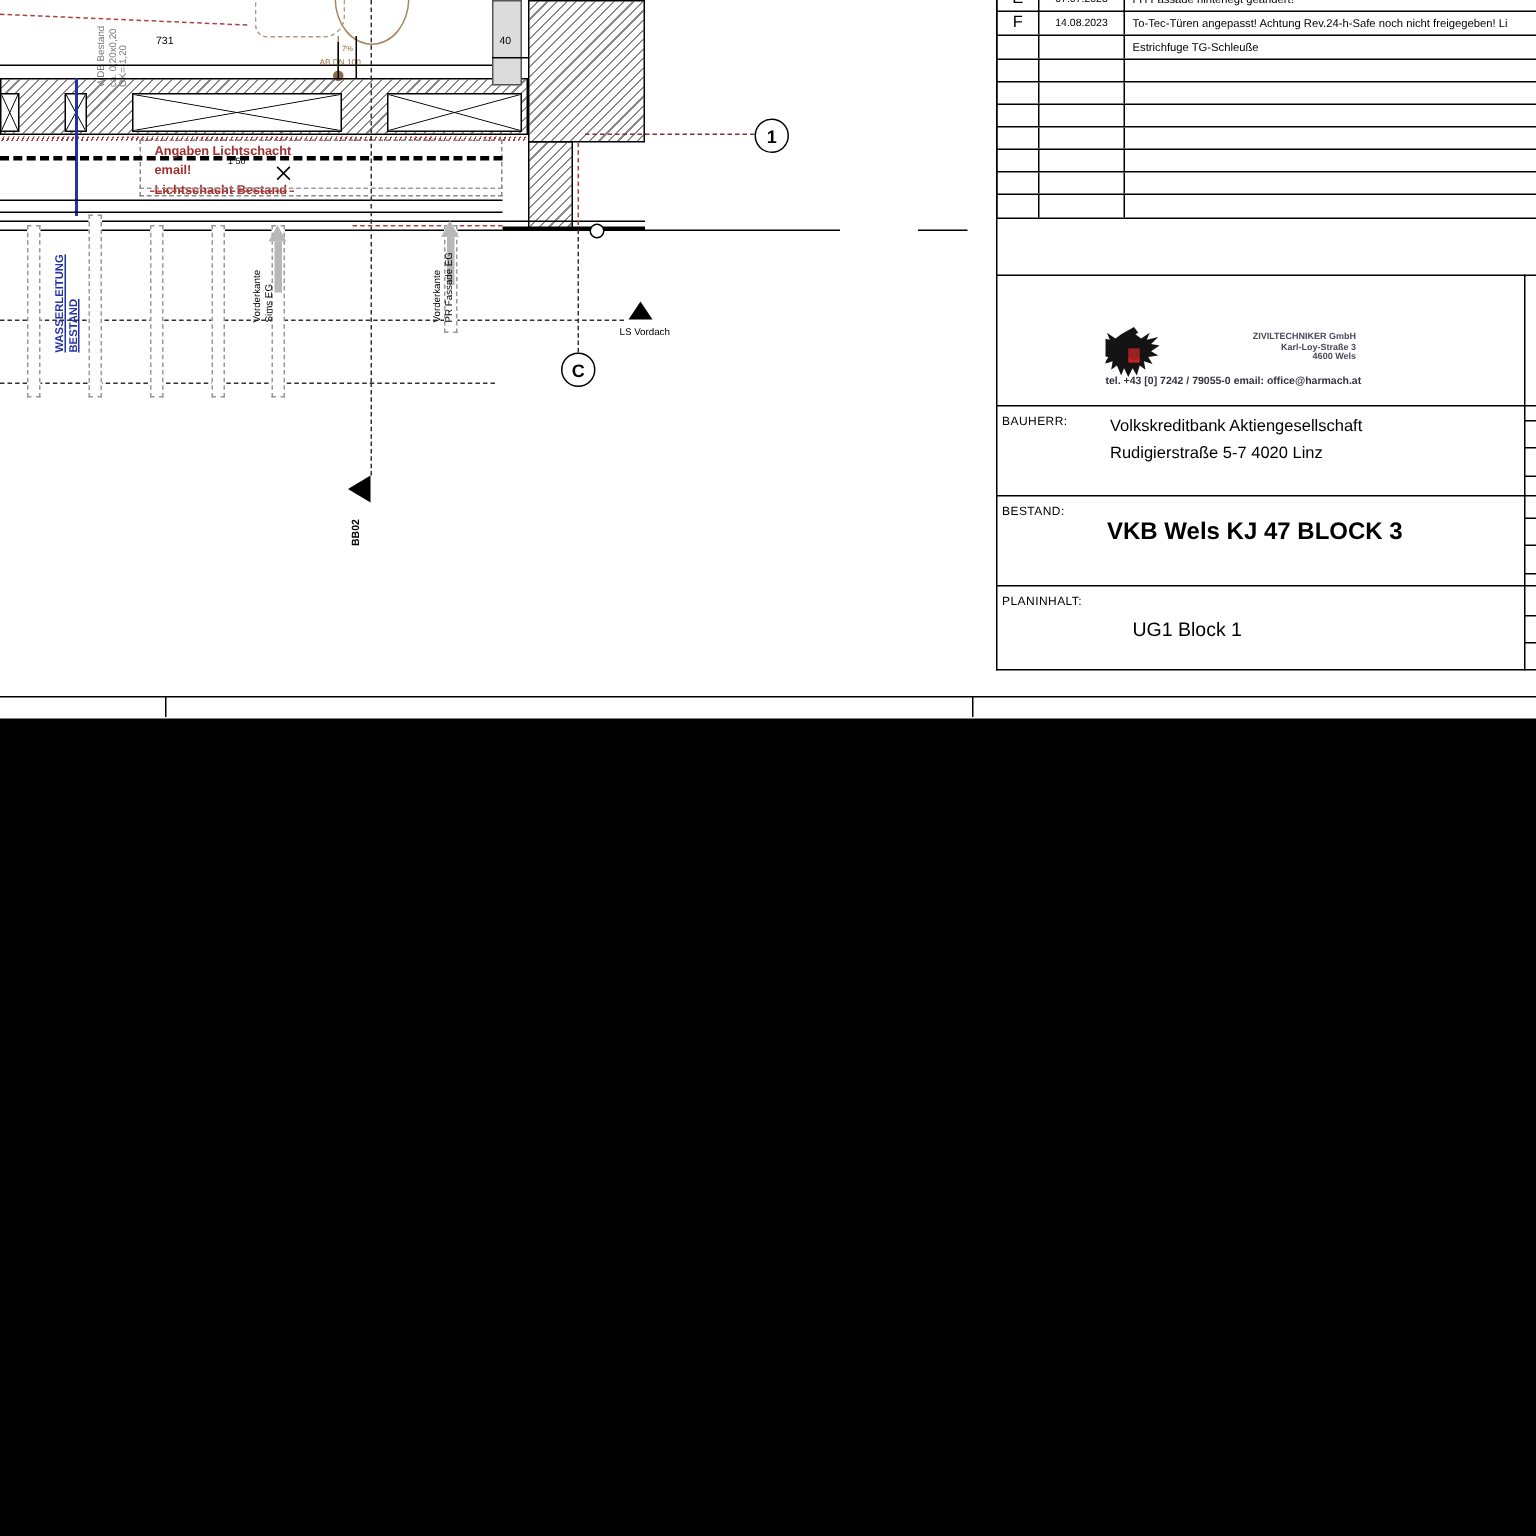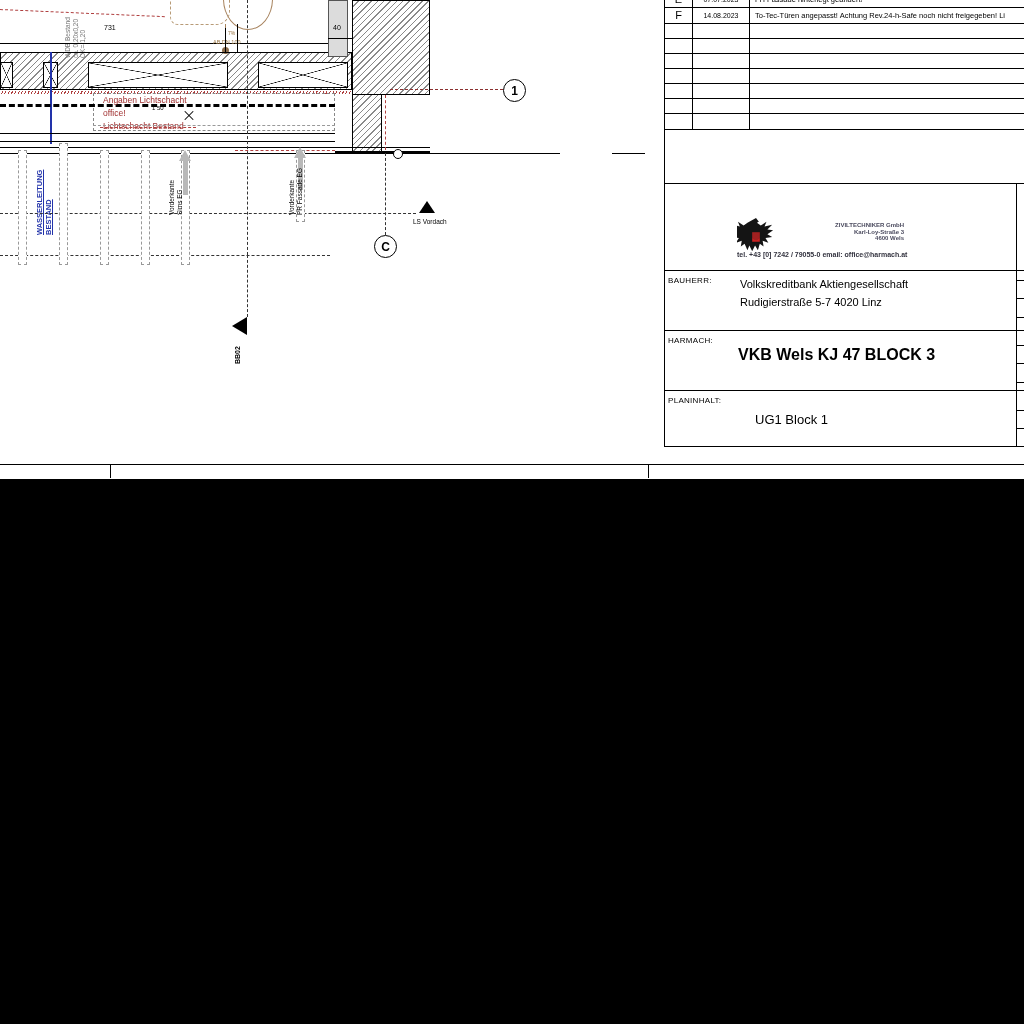--- a/index.html
+++ b/index.html
@@ -15,21 +15,21 @@
   .vdashR{position:absolute;width:0;border-left:1px dashed var(--red2);}
   .hatch{position:absolute;background:repeating-linear-gradient(135deg,rgba(0,0,0,0) 0 3.5px,#8a8a8a 3.5px 4.5px);
          border:1px solid #000;box-sizing:border-box;}
   .gray{position:absolute;background:#dcdcdc;border:1px solid #555;box-sizing:border-box;}
   .xbox{position:absolute;background:#fff;border:1px solid #000;box-sizing:border-box;
         background-image:
          linear-gradient(to top right,rgba(0,0,0,0) calc(50% - .6px),#000 50%,rgba(0,0,0,0) calc(50% + .6px)),
          linear-gradient(to bottom right,rgba(0,0,0,0) calc(50% - .6px),#000 50%,rgba(0,0,0,0) calc(50% + .6px));}
   .pile{position:absolute;border:1px dashed #999;box-sizing:border-box;background:#fff;}
   .rot{position:absolute;transform:rotate(-90deg);transform-origin:0 0;white-space:nowrap;}
-  .redtxt{position:absolute;color:var(--red);font-size:8.5px;line-height:9px;white-space:nowrap;}
+  .redtxt{position:absolute;color:var(--red);font-size:8.5px;line-height:9px;white-space:nowrap;font-weight:bold;}
   .tiny{font-size:6px;line-height:6px;}
   .bubble{position:absolute;width:21px;height:21px;border:1.6px solid #000;border-radius:50%;
           background:#fff;display:flex;align-items:center;justify-content:center;
           font-size:12px;font-weight:bold;}
   .arrowU{position:absolute;width:12px;}
   .arrowU .head{width:0;height:0;border-left:6px solid transparent;border-right:6px solid transparent;
                 border-bottom:11px solid #b8b8b8;}
   .arrowU .shaft{width:5px;background:#b8b8b8;margin:0 auto;}
   .triU{position:absolute;width:0;height:0;border-left:8px solid transparent;
         border-right:8px solid transparent;border-bottom:12px solid #000;}
@@ -93,21 +93,21 @@
     <div class="gray" style="left:328px;top:0;width:20px;height:57px;"></div>
     <div class="abs" style="left:332px;top:24px;font-size:7px;background:#dcdcdc;padding:0 1px;">40</div>
     <div class="hl" style="left:328px;top:38px;width:24px;"></div>
 
     <div class="hatch" style="left:352px;top:0;width:78px;height:95px;"></div>
     <div class="hatch" style="left:352px;top:94px;width:30px;height:59px;"></div>
 
     <div class="abs" style="left:93px;top:93px;width:242px;height:38px;border:1px dashed #888;box-sizing:border-box;"></div>
     <div class="dashB" style="left:0;top:104px;width:335px;"></div>
     <div class="redtxt" style="left:103px;top:96px;">Angaben Lichtschacht</div>
-    <div class="redtxt" style="left:103px;top:109px;">office!</div>
+    <div class="redtxt" style="left:103px;top:109px;">email!</div>
     <div class="redtxt" style="left:103px;top:122px;text-align:right;">Lichtschacht Bestand</div>
     <div class="dashR" style="left:100px;top:127px;width:96px;"></div>
     <div class="abs tiny" style="left:152px;top:105px;">1 50</div>
 
     <div class="hl" style="left:183px;top:115px;width:12px;transform:rotate(45deg);"></div>
     <div class="hl" style="left:183px;top:115px;width:12px;transform:rotate(-45deg);"></div>
 
     <div class="dash" style="left:93px;top:125px;width:242px;border-color:#999;"></div>
     <div class="hl" style="left:0;top:133px;width:335px;"></div>
     <div class="hl" style="left:0;top:141px;width:335px;"></div>
@@ -176,20 +176,25 @@
       <div class="rev-row" style="height:8px;">
         <div class="rev-cell c-letter" style="line-height:15px;margin-top:-8px;height:16px;">E</div>
         <div class="rev-cell c-date" style="line-height:15px;margin-top:-8px;height:16px;">07.07.2023</div>
         <div class="rev-cell c-text" style="line-height:15px;margin-top:-8px;height:16px;">FH Fassade hinterlegt geändert!</div>
       </div>
       <div class="rev-row" style="height:16px;">
         <div class="rev-cell c-letter">F</div>
         <div class="rev-cell c-date">14.08.2023</div>
         <div class="rev-cell c-text">To-Tec-Türen angepasst! Achtung Rev.24-h-Safe noch nicht freigegeben! Li</div>
       </div>
+      <div class="rev-row" style="height:16px;">
+        <div class="rev-cell c-letter"></div>
+        <div class="rev-cell c-date"></div>
+        <div class="rev-cell c-text">Estrichfuge TG-Schleuße</div>
+      </div>
       <div class="rev-row" style="height:15px;">
         <div class="rev-cell c-letter"></div>
         <div class="rev-cell c-date"></div>
         <div class="rev-cell c-text"></div>
       </div>
       <div class="rev-row" style="height:15px;">
         <div class="rev-cell c-letter"></div>
         <div class="rev-cell c-date"></div>
         <div class="rev-cell c-text"></div>
       </div>
@@ -249,21 +254,21 @@
       <div>ZIVILTECHNIKER GmbH</div>
       <div>Karl-Loy-Straße 3</div>
       <div>4600 Wels</div>
     </div>
     <div class="contact" style="left:73px;top:251px;">tel. +43 [0] 7242 / 79055-0    email: office@harmach.at</div>
 
     <div class="lbl" style="left:4px;top:276px;">BAUHERR:</div>
     <div class="val" style="left:76px;top:278px;">Volkskreditbank Aktiengesellschaft</div>
     <div class="val" style="left:76px;top:296px;">Rudigierstraße 5-7 4020 Linz</div>
 
-    <div class="lbl" style="left:4px;top:336px;">HARMACH:</div>
+    <div class="lbl" style="left:4px;top:336px;">BESTAND:</div>
     <div class="val" style="left:74px;top:346px;font-size:16px;font-weight:bold;">VKB Wels KJ 47 BLOCK 3</div>
 
     <div class="lbl" style="left:4px;top:396px;">PLANINHALT:</div>
     <div class="val" style="left:91px;top:412px;font-size:13px;">UG1 Block 1</div>
   </div>
 
   <div class="hl" style="left:0;top:464px;width:1024px;"></div>
   <div class="vl" style="left:110px;top:464px;height:14px;"></div>
   <div class="vl" style="left:648px;top:464px;height:14px;"></div>
   <div class="abs" style="left:0;top:479px;width:1024px;height:545px;background:#000;"></div>

